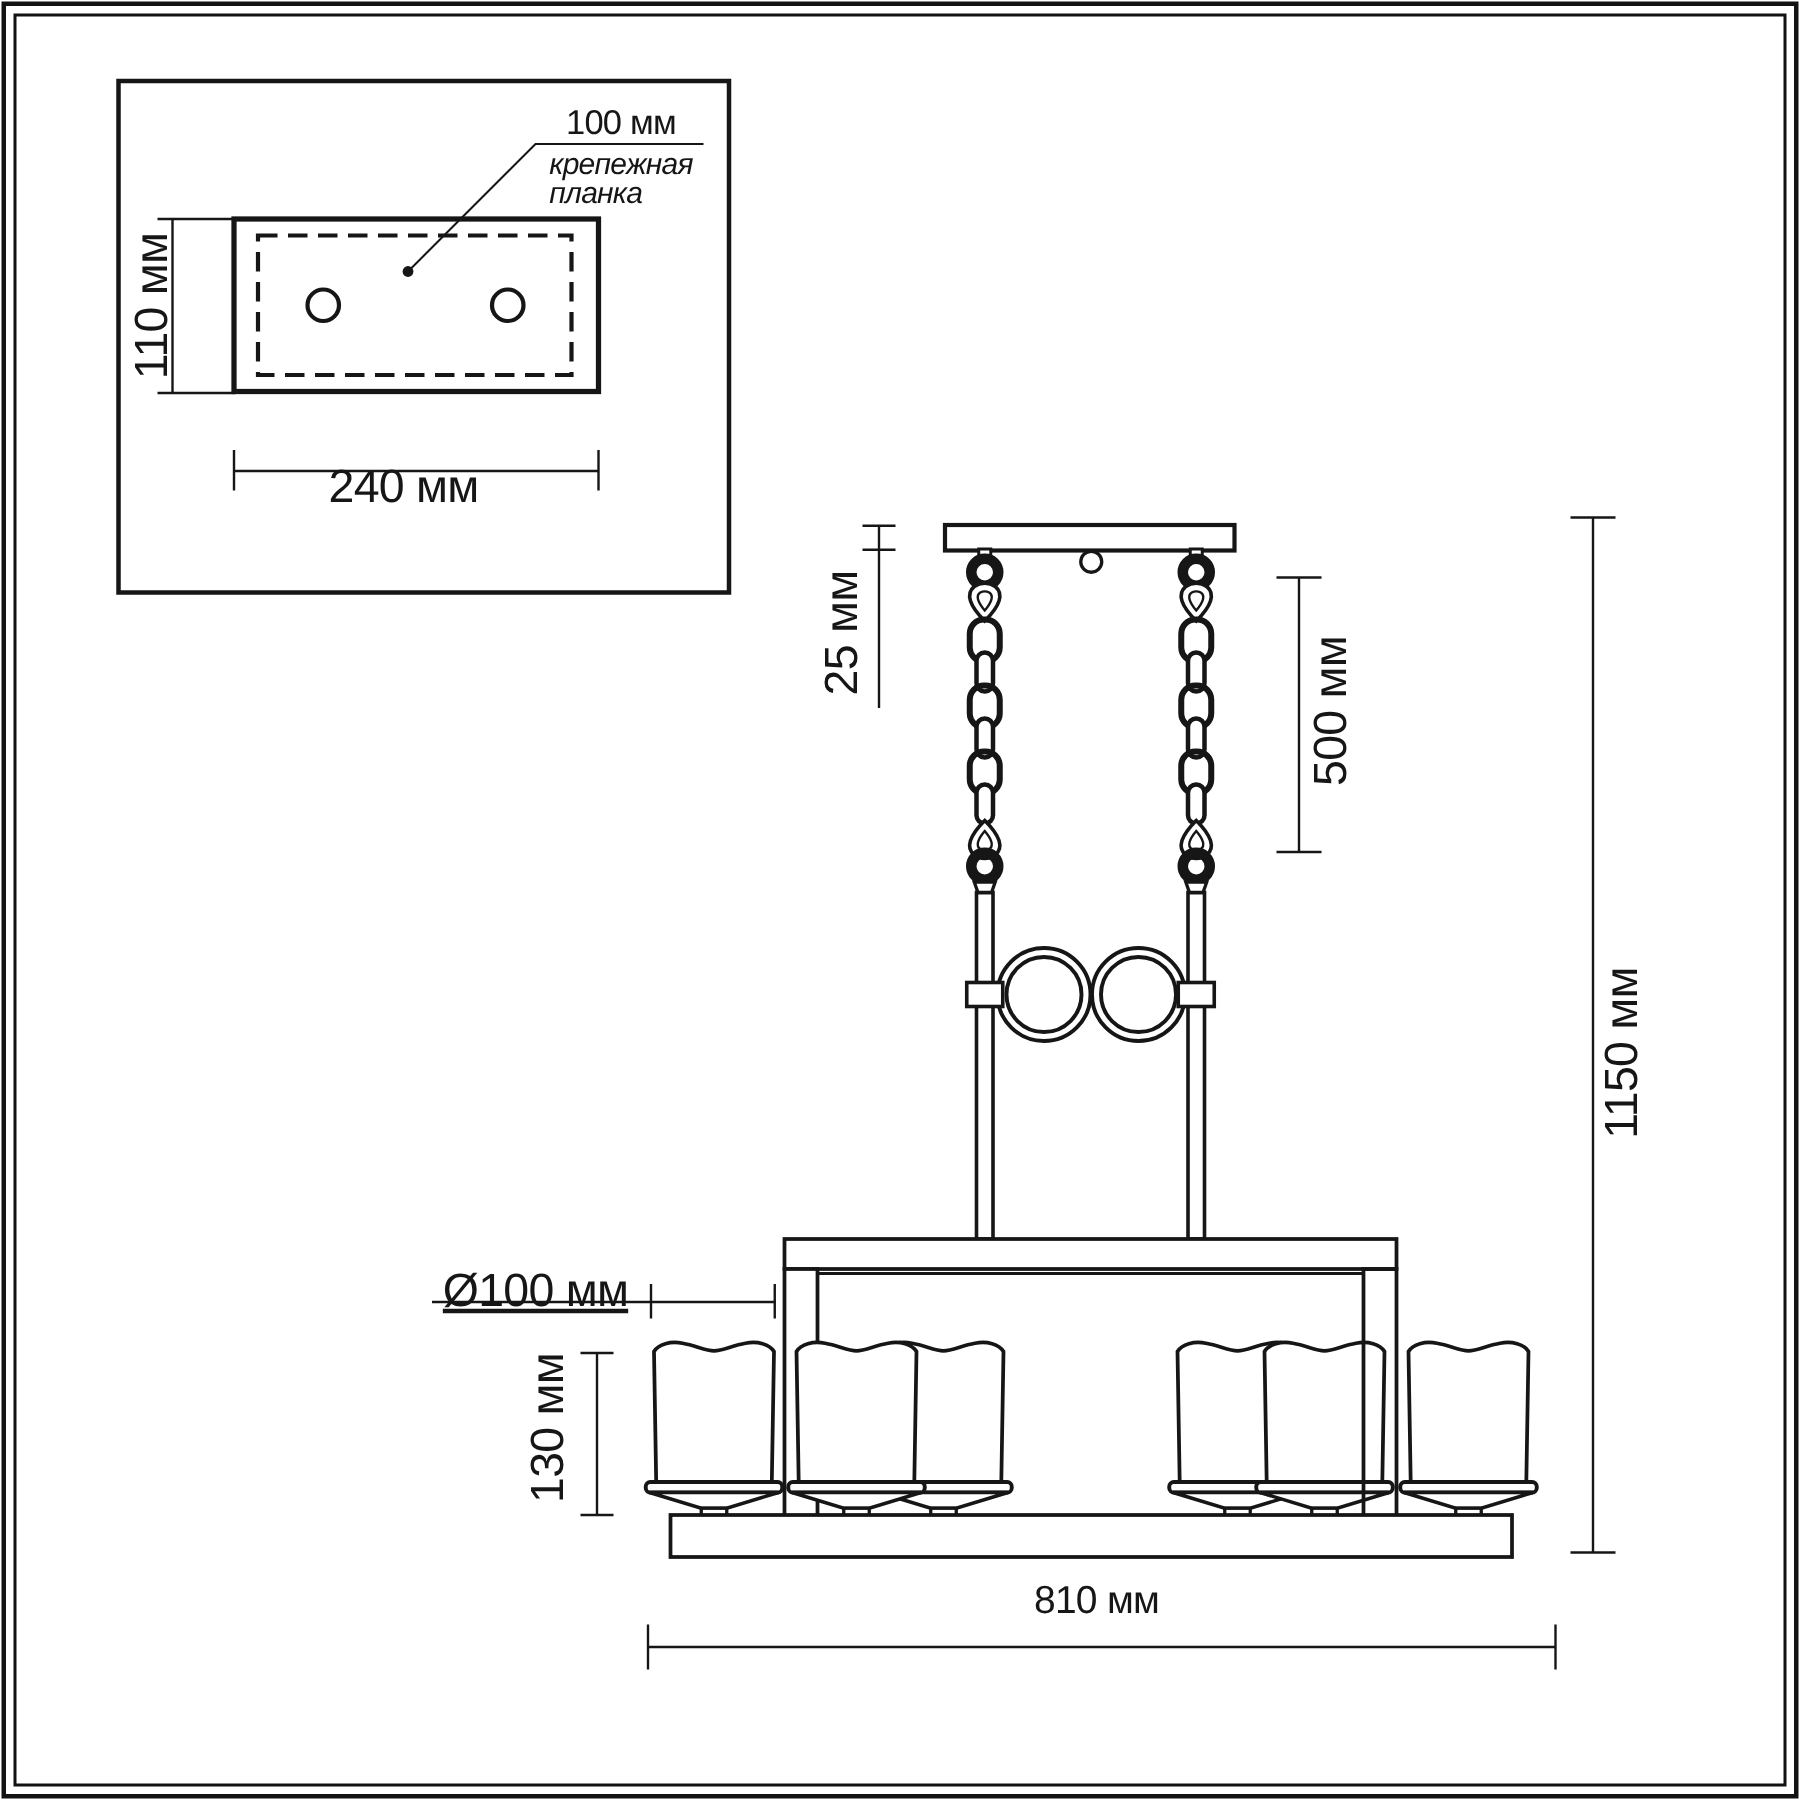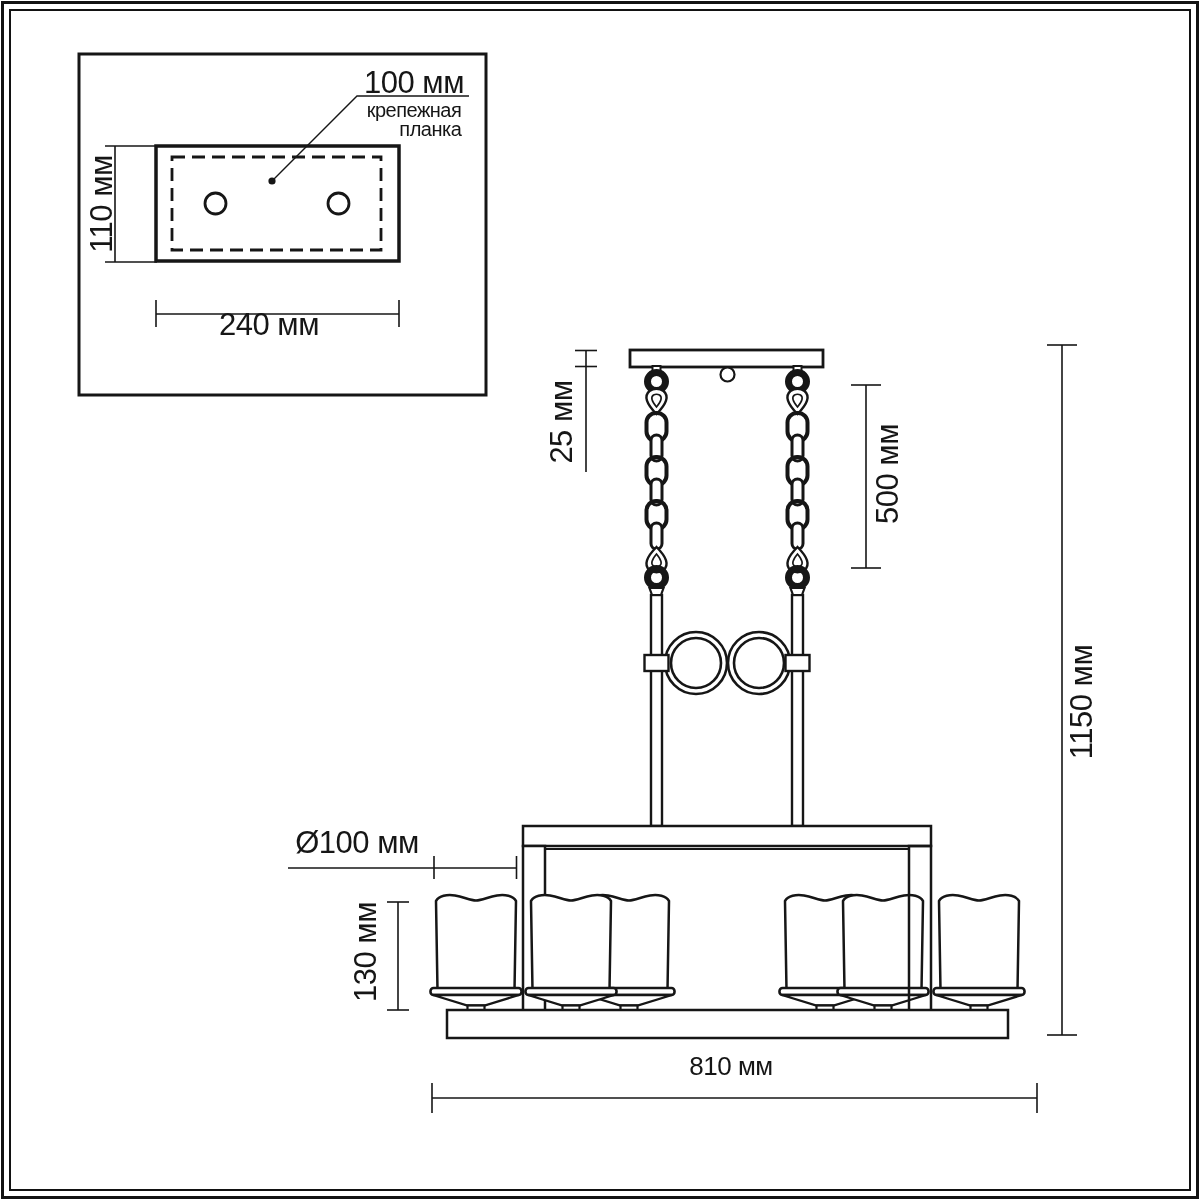--- a/index.html
+++ b/index.html
@@ -6,22 +6,22 @@
   #page{position:relative;width:1200px;height:1200px;background:#fff;overflow:hidden;
         font-family:"Liberation Sans",sans-serif;color:#161616;}
   .frame-outer{position:absolute;inset:1px;border:3px solid #121212;pointer-events:none;}
   .frame-inner{position:absolute;inset:9px;border:2px solid #121212;pointer-events:none;}
   svg{position:absolute;left:0;top:0;}
   .lbl{position:absolute;white-space:nowrap;color:#161616;letter-spacing:-0.5px;
        transform:translate(-50%,-50%);line-height:1;}
   .lbl.rot{transform:translate(-50%,-50%) rotate(-90deg);}
   .dim{font-size:31px;}
   .dim-big{font-size:26px;}
-  .small{font-size:31px;}
-  .caption{font-size:20px;line-height:19px;text-align:right;}
+  .small{font-size:23px;}
+  .caption{font-size:20px;line-height:19px;text-align:left;font-style:italic;}
 </style>
 </head>
 <body>
 
 <div id="page">
   <div class="frame-outer"></div>
   <div class="frame-inner"></div>
 
   <svg width="1200" height="1200" viewBox="0 0 1200 1200">
     <defs>
@@ -141,16 +141,16 @@
   <div class="lbl caption" style="left:414px;top:120px;">
     <div>крепежная</div>
     <div>планка</div>
   </div>
   <div class="lbl rot dim" style="left:101px;top:204px;">110 мм</div>
   <div class="lbl dim" style="left:269px;top:282px;margin-top:42px;">240 мм</div>
 
   <div class="lbl rot dim" style="left:561px;top:422px;">25 мм</div>
   <div class="lbl rot dim" style="left:887px;top:474px;">500 мм</div>
   <div class="lbl rot dim" style="left:1081px;top:702px;">1150 мм</div>
-  <div class="lbl dim" style="left:357px;top:842px;">Ø100 мм</div>
+  <div class="lbl dim" style="left:357px;top:860px;text-decoration:underline;">Ø100 мм</div>
   <div class="lbl rot dim" style="left:365px;top:952px;">130 мм</div>
   <div class="lbl dim-big" style="left:731px;top:1066px;">810 мм</div>
 </div>
 
 </body></html>

